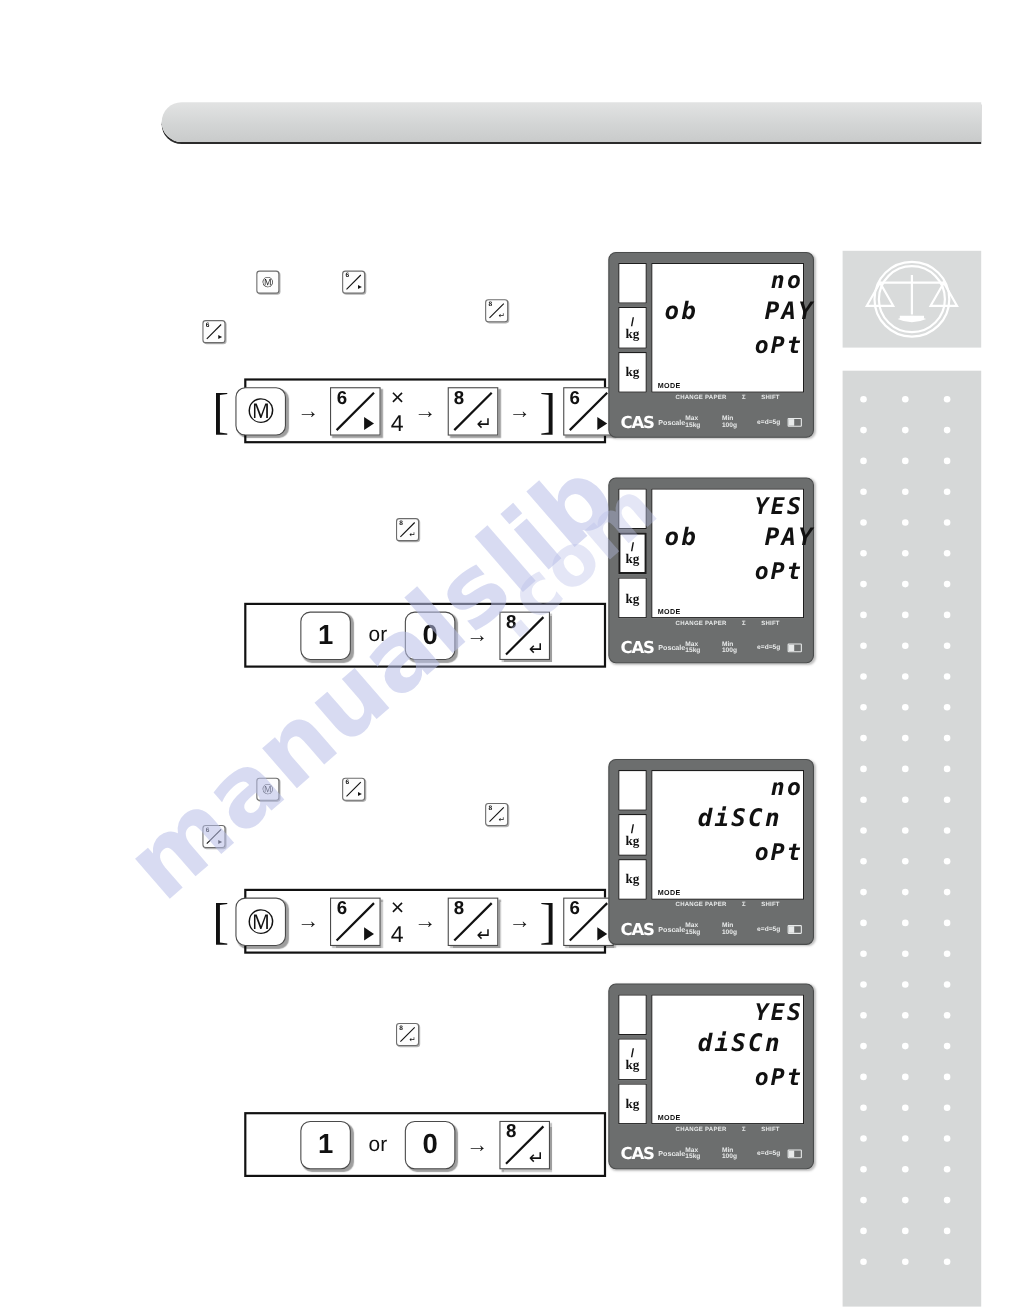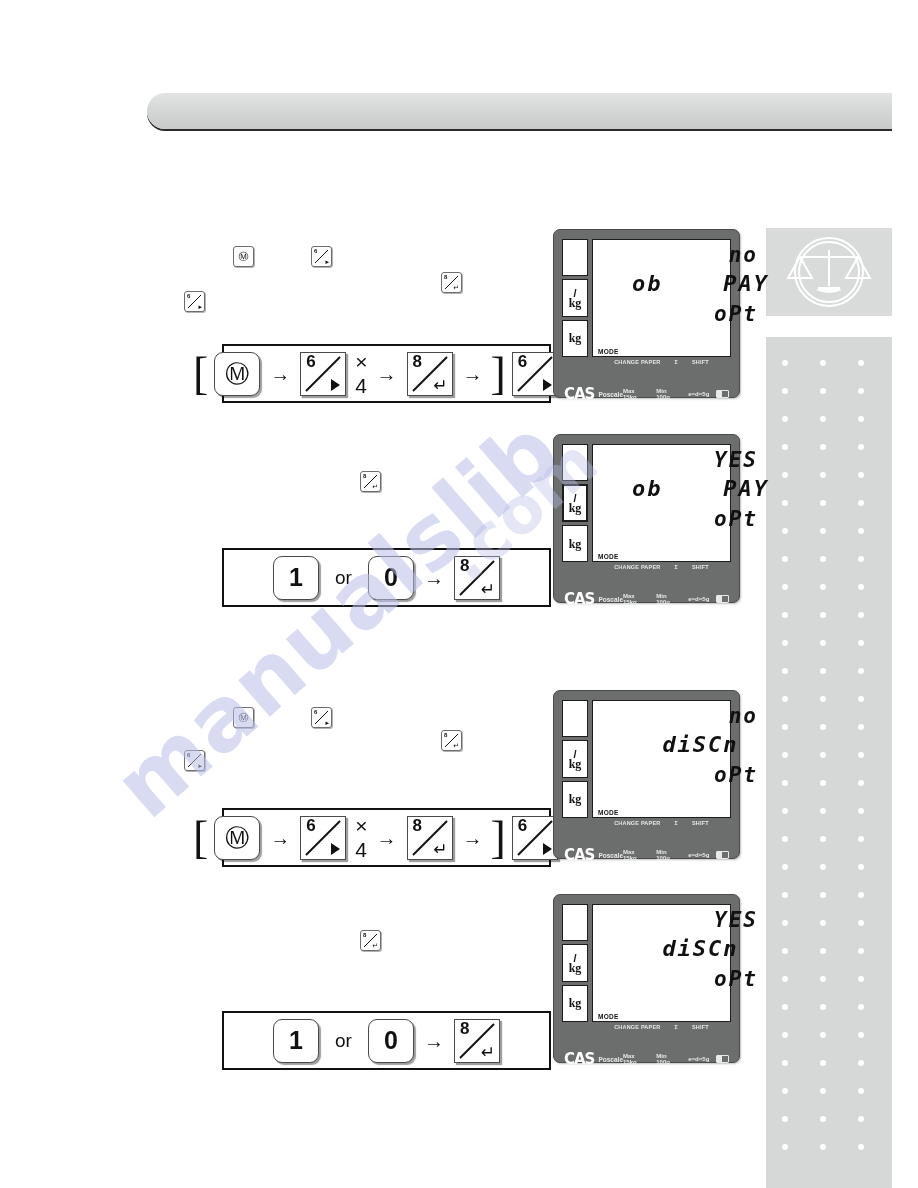--- a/index.html
+++ b/index.html
@@ -166,35 +166,35 @@
   .seg-row{
     position:absolute;width:100%;
     display:flex;align-items:center;
     color:#111;font-weight:700;
     letter-spacing:2px;
   }
   .seg-top{top:3px;justify-content:flex-end;padding-right:9px;font-size:21px;}
   .seg-mid{top:31px;justify-content:space-between;padding:0 9px 0 11px;font-size:22px;}
   .seg-mid.single{justify-content:center;}
   .seg-bot{top:62px;justify-content:flex-end;padding-right:11px;font-size:21px;}
-  .seg-italic{font-style:italic;margin-left:28px;}
+  .seg-italic{font-style:italic;}
   .lcd-mode{
     position:absolute;left:5px;bottom:1px;
     font-size:6.5px;font-weight:700;color:#111;
     font-family:"Liberation Sans",sans-serif;letter-spacing:.3px;
   }
   .lcd-indicators{
     display:flex;justify-content:center;align-items:center;
     gap:14px;margin-top:2px;padding-left:30px;
     font-size:5.5px;font-weight:700;color:#e6e8e8;
     font-family:"Liberation Sans",sans-serif;letter-spacing:.2px;
   }
   .lcd-nameplate{
     display:flex;align-items:center;
-    margin-top:20px;padding:0 2px;
+    margin-top:10px;padding:0 2px;
   }
   .np-logo{
     font-size:15px;font-weight:700;color:#ffffff;
     font-family:"DejaVu Sans",sans-serif;letter-spacing:-1px;
   }
   .np-sub{
     font-size:6.5px;font-weight:700;color:#e8eaea;
     margin-left:4px;font-family:"Liberation Sans",sans-serif;
   }
   .np-specs{

